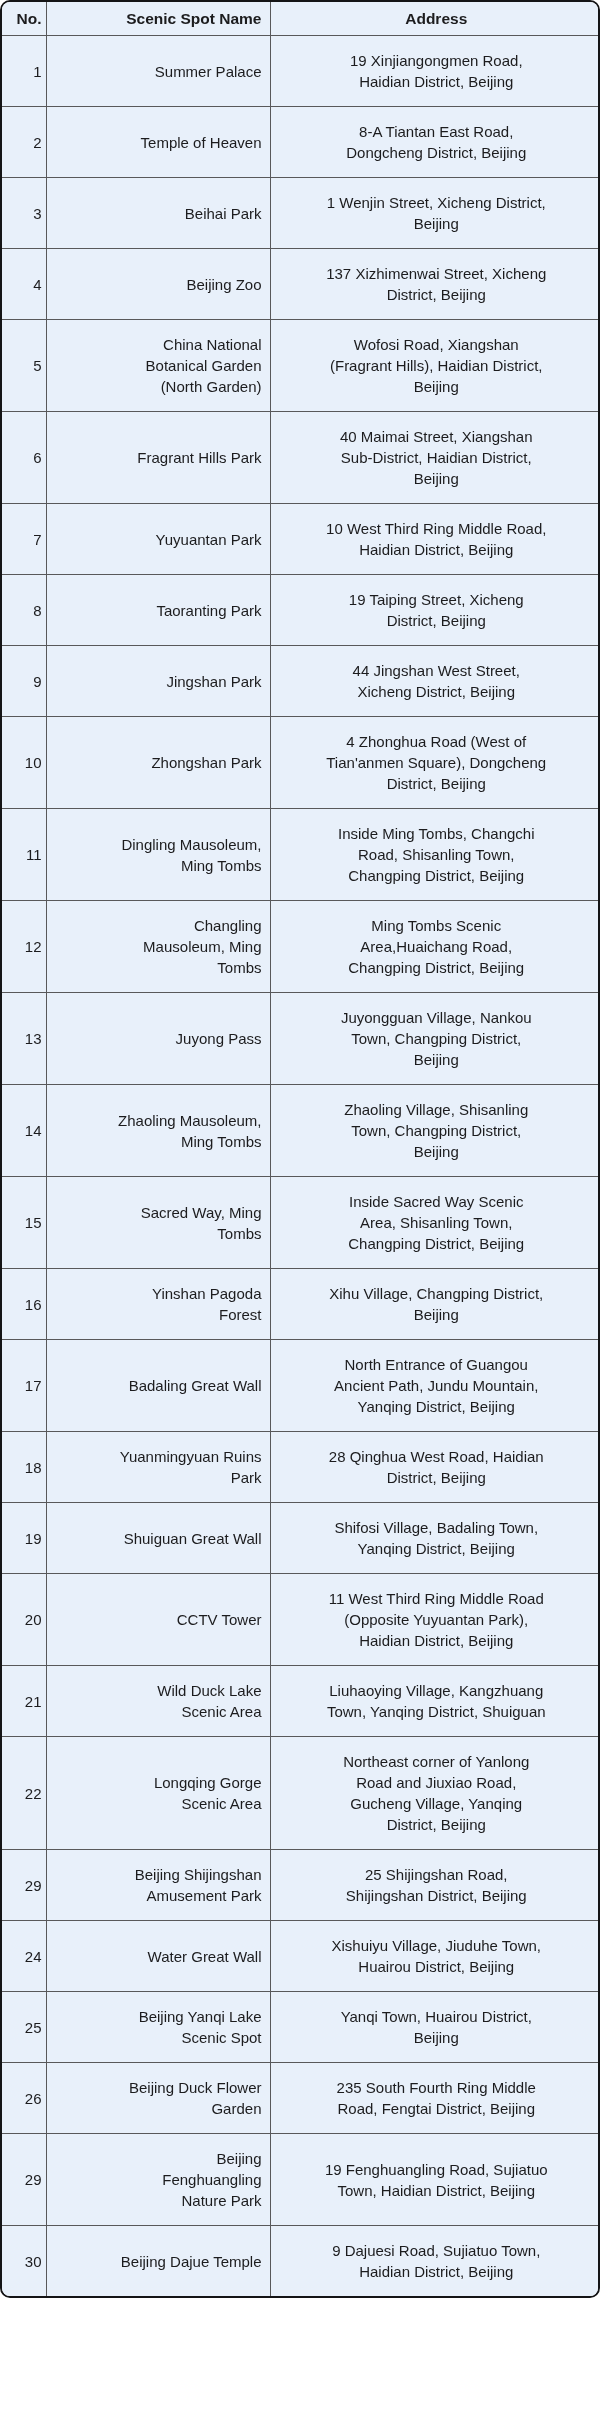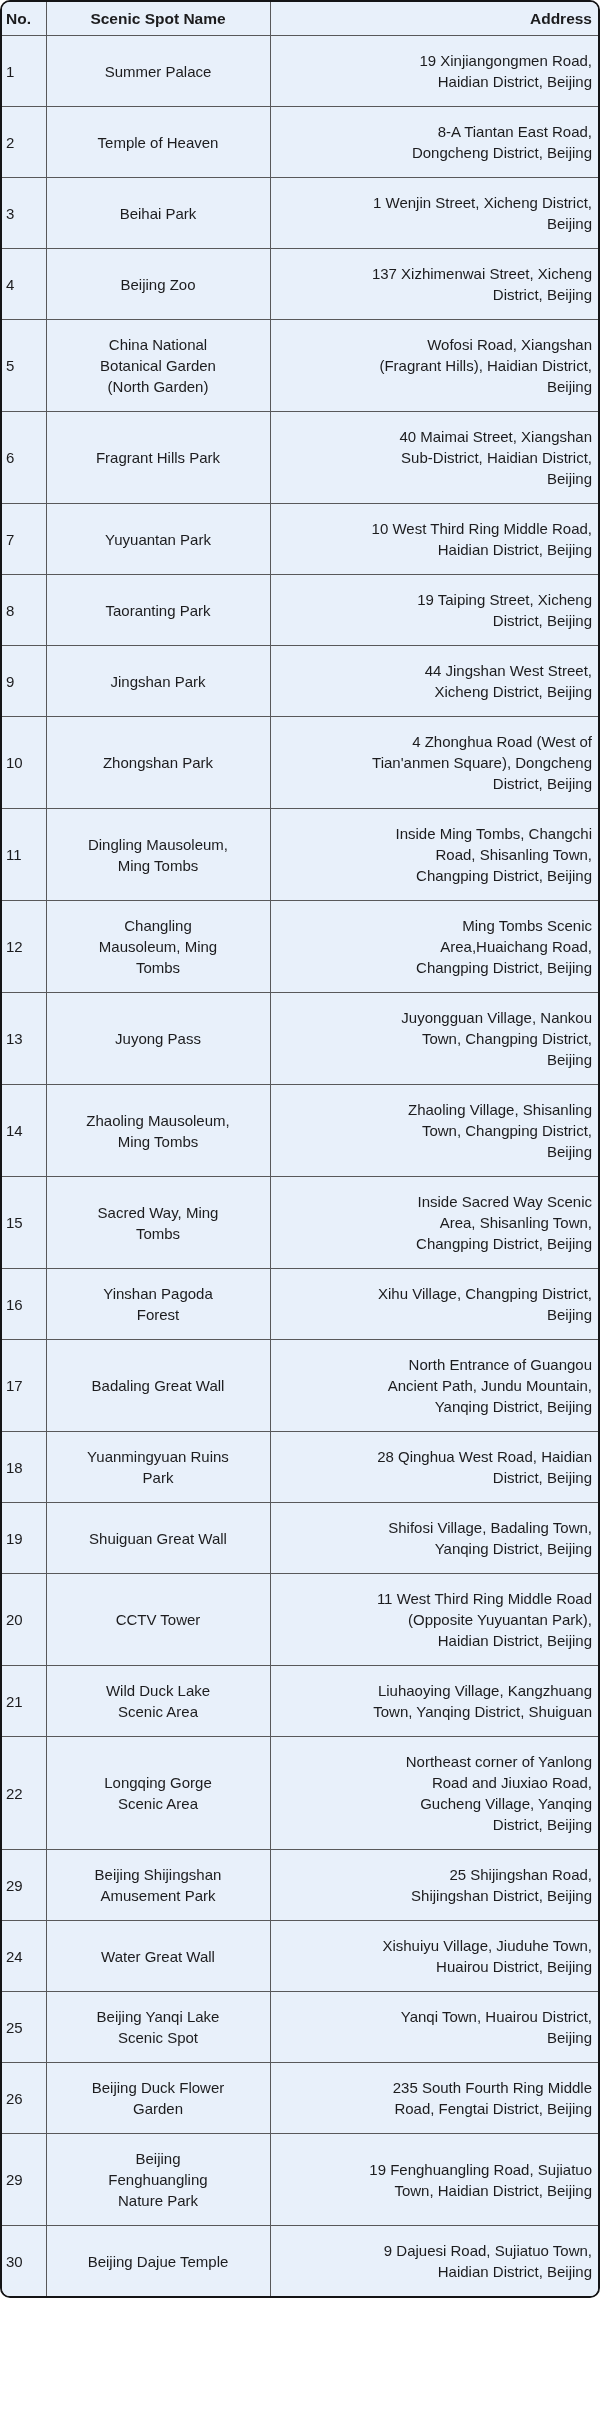--- a/index.html
+++ b/index.html
@@ -37,34 +37,34 @@
   }
   th:last-child,td:last-child{border-right:none;}
   tbody tr:last-child td{border-bottom:none;}
   thead th{
     font-weight:bold;
     font-size:15.5px;
     text-align:center;
     padding:6px 4px;
   }
   td{padding:14px 4px;}
-  .c-no{width:44px;text-align:left;}
-  .c-name{width:224px;text-align:center;white-space:pre-line;padding-left:8px;padding-right:8px;}
-  .c-addr{text-align:right;white-space:pre-line;padding-left:10px;padding-right:6px;}
+  .c-no{width:44px;text-align:right;}
+  .c-name{width:224px;text-align:right;white-space:pre-line;padding-left:8px;padding-right:8px;}
+  .c-addr{text-align:center;white-space:pre-line;padding-left:10px;padding-right:6px;}
 </style>
 </head>
 <body>
 
 <div class="table-card">
   <table>
     <thead>
       <tr>
         <th class="c-no">No.</th>
         <th class="c-name">Scenic Spot Name</th>
-        <th class="c-addr" style="text-align:right;border-radius:9px;">Address</th>
+        <th class="c-addr" style="text-align:center;border-radius:9px;">Address</th>
       </tr>
     </thead>
     <tbody id="rows-body">
   <tr>
     <td class="c-no">1</td>
     <td class="c-name">Summer Palace</td>
     <td class="c-addr">19 Xinjiangongmen Road,
 Haidian District, Beijing</td>
   </tr>
 

